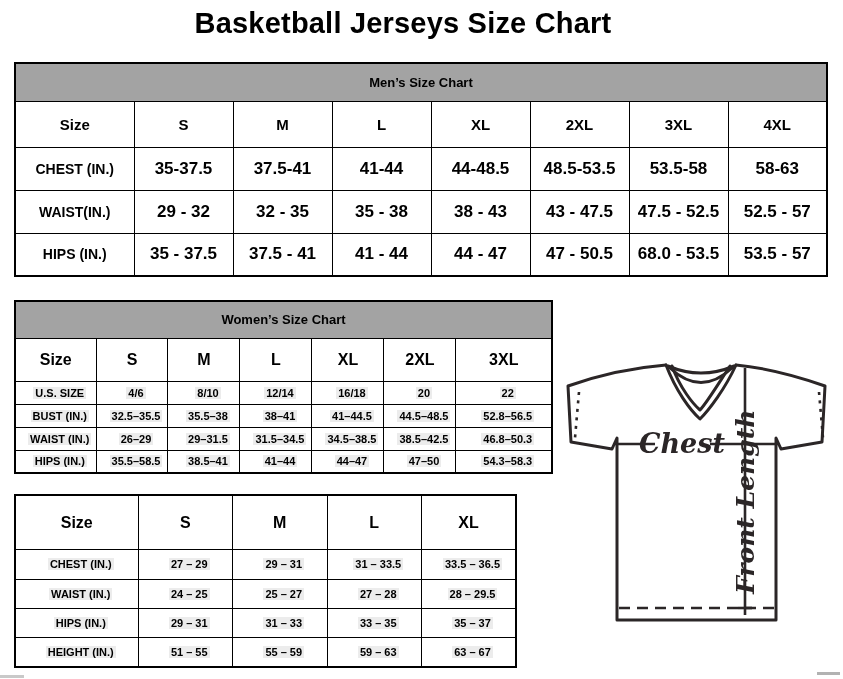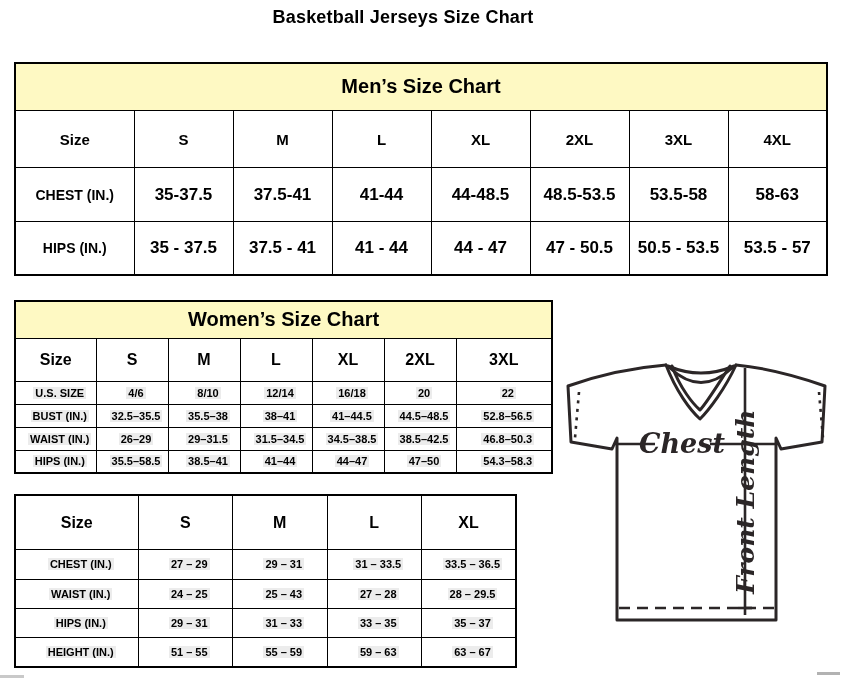--- a/index.html
+++ b/index.html
@@ -2,32 +2,32 @@
 <html><head>
 <meta charset="utf-8">
 <style>
   html,body{margin:0;padding:0;background:#ffffff;}
   body{
     position:relative;width:843px;height:679px;overflow:hidden;
     font-family:"Liberation Sans",sans-serif;color:#000;
   }
   .page-title{
     position:absolute;top:7px;left:0;width:806px;margin:0;
-    text-align:center;font-size:18px;font-weight:bold;letter-spacing:.2px;
+    text-align:center;font-size:29px;font-weight:bold;letter-spacing:.2px;
   }
   .tbl{position:absolute;}
   .tbl-men{left:14px;top:62px;width:814px;height:214px;}
   .tbl-women{left:14px;top:300px;width:539px;height:172px;}
   .tbl-youth{left:14px;top:494px;width:503px;height:174px;}
   .tbl table{
     border-collapse:collapse;table-layout:fixed;width:100%;height:100%;
     border:2px solid #000;
   }
   .tbl th,.tbl td{border:1px solid #000;text-align:center;padding:0;vertical-align:middle;}
-  .tbl tr.caption-row th{background:#fef9c3;font-size:20px;font-weight:bold;}
+  .tbl tr.caption-row th{background:#a3a3a3;font-size:13px;font-weight:bold;}
   .tbl tr.head-row th{font-size:16px;font-weight:bold;}
   .tbl td{font-weight:bold;}
   .tbl-men tr.caption-row{height:38px;}
   .tbl-men tr.head-row{height:46px;}
   .tbl-men tr.head-row th{font-size:15px;}
   .tbl-men tr.data-row{height:43px;}
   .tbl-men td{font-size:17px;}
   .tbl-men td:first-child{font-size:14px;}
   .tbl-men col.c0{width:119px;}
   .tbl-women tr.caption-row{height:37px;border-radius:17px;}
@@ -84,27 +84,37 @@
             <td>CHEST (IN.)</td>
             <td>35-37.5</td>
             <td>37.5-41</td>
             <td>41-44</td>
             <td>44-48.5</td>
             <td>48.5-53.5</td>
             <td>53.5-58</td>
             <td>58-63</td>
           </tr>
           <tr class="data-row">
+            <td>WAIST(IN.)</td>
+            <td>29 - 32</td>
+            <td>32 - 35</td>
+            <td>35 - 38</td>
+            <td>38 - 43</td>
+            <td>43 - 47.5</td>
+            <td>47.5 - 52.5</td>
+            <td>52.5 - 57</td>
+          </tr>
+          <tr class="data-row">
             <td>HIPS (IN.)</td>
             <td>35 - 37.5</td>
             <td>37.5 - 41</td>
             <td>41 - 44</td>
             <td>44 - 47</td>
             <td>47 - 50.5</td>
-            <td>50.5 - 53.5</td>
+            <td>68.0 - 53.5</td>
             <td>53.5 - 57</td>
           </tr>
         </tbody>
       </table>
     </div>
 
   <div class="tbl tbl-women compact">
       <table>
         <colgroup>
           <col class="c0">
@@ -188,21 +198,21 @@
           <tr class="data-row">
             <td><span class="hl">CHEST (IN.)</span></td>
             <td><span class="hl">27 – 29</span></td>
             <td><span class="hl">29 – 31</span></td>
             <td><span class="hl">31 – 33.5</span></td>
             <td><span class="hl">33.5 – 36.5</span></td>
           </tr>
           <tr class="data-row">
             <td><span class="hl">WAIST (IN.)</span></td>
             <td><span class="hl">24 – 25</span></td>
-            <td><span class="hl">25 – 43</span></td>
+            <td><span class="hl">25 – 27</span></td>
             <td><span class="hl">27 – 28</span></td>
             <td><span class="hl">28 – 29.5</span></td>
           </tr>
           <tr class="data-row">
             <td><span class="hl">HIPS (IN.)</span></td>
             <td><span class="hl">29 – 31</span></td>
             <td><span class="hl">31 – 33</span></td>
             <td><span class="hl">33 – 35</span></td>
             <td><span class="hl">35 – 37</span></td>
           </tr>

